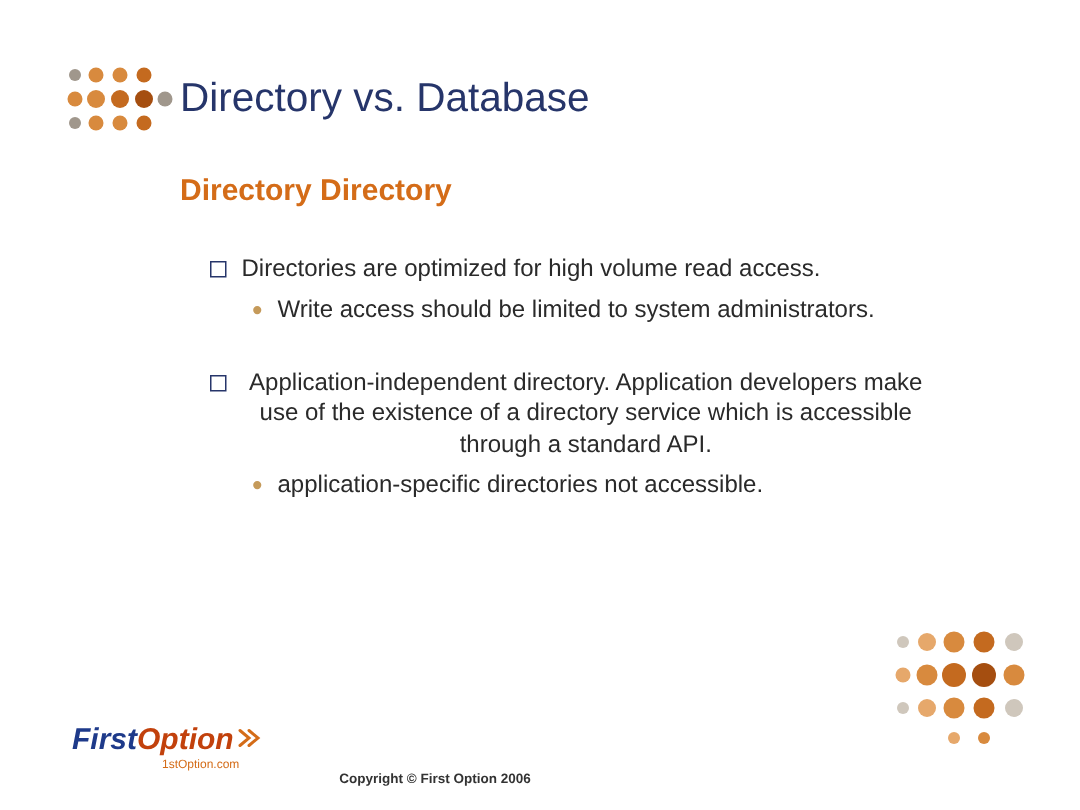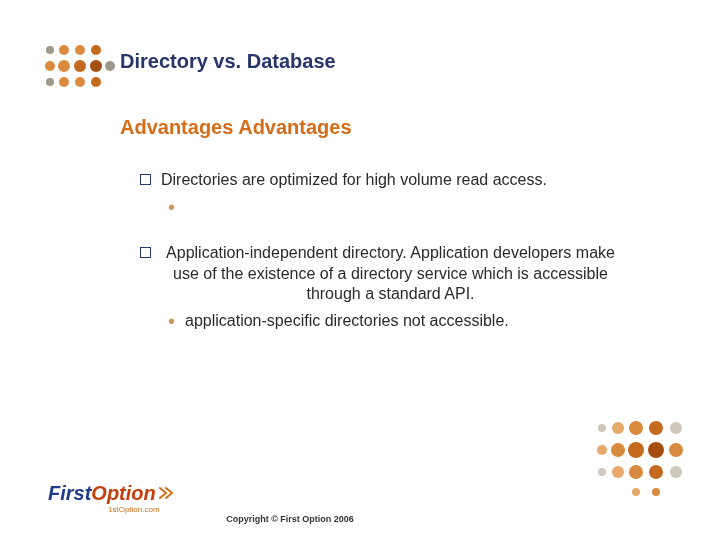--- a/index.html
+++ b/index.html
@@ -22,22 +22,22 @@
     position: absolute;
     bottom: 40px;
     right: 30px;
     width: 100px;
     height: 90px;
   }
   .title {
     position: absolute;
     top: 50px;
     left: 120px;
-    font-size: 20px;
-    font-weight: bold;
+    font-size: 27px;
+    font-weight: normal;
     color: #26356a;
   }
   .subtitle {
     position: absolute;
     top: 116px;
     left: 120px;
     font-size: 20px;
     font-weight: bold;
     color: #d46c18;
   }
@@ -149,30 +149,31 @@
   <circle cx="12" cy="62" r="4" fill="#cfc7bc"></circle>
   <circle cx="28" cy="62" r="6" fill="#e6a86b"></circle>
   <circle cx="46" cy="62" r="7" fill="#d88a3e"></circle>
   <circle cx="66" cy="62" r="7" fill="#c46a1f"></circle>
   <circle cx="86" cy="62" r="6" fill="#cfc7bc"></circle>
   <circle cx="46" cy="82" r="4" fill="#e6a86b"></circle>
   <circle cx="66" cy="82" r="4" fill="#d88a3e"></circle>
 </svg>
 
 <div class="title">Directory vs. Database</div>
-<div class="subtitle">Advantages Advantages</div>
+<div class="subtitle">Directory Directory</div>
 
 <div class="content">
   <div class="group">
     <div class="bullet-item">
       <span class="bullet-marker"></span>
       <span>Directories are optimized for high volume read access.</span>
     </div>
     <div class="sub-item">
       <span class="sub-marker">•</span>
+      <span>Write access should be limited to system administrators.</span>
     </div>
   </div>
 
   <div class="group">
     <div class="bullet-item">
       <span class="bullet-marker"></span>
       <span>Application-independent directory.  Application developers make use of the existence of a directory service which is accessible through a standard API.</span>
     </div>
     <div class="sub-item">
       <span class="sub-marker">•</span>

